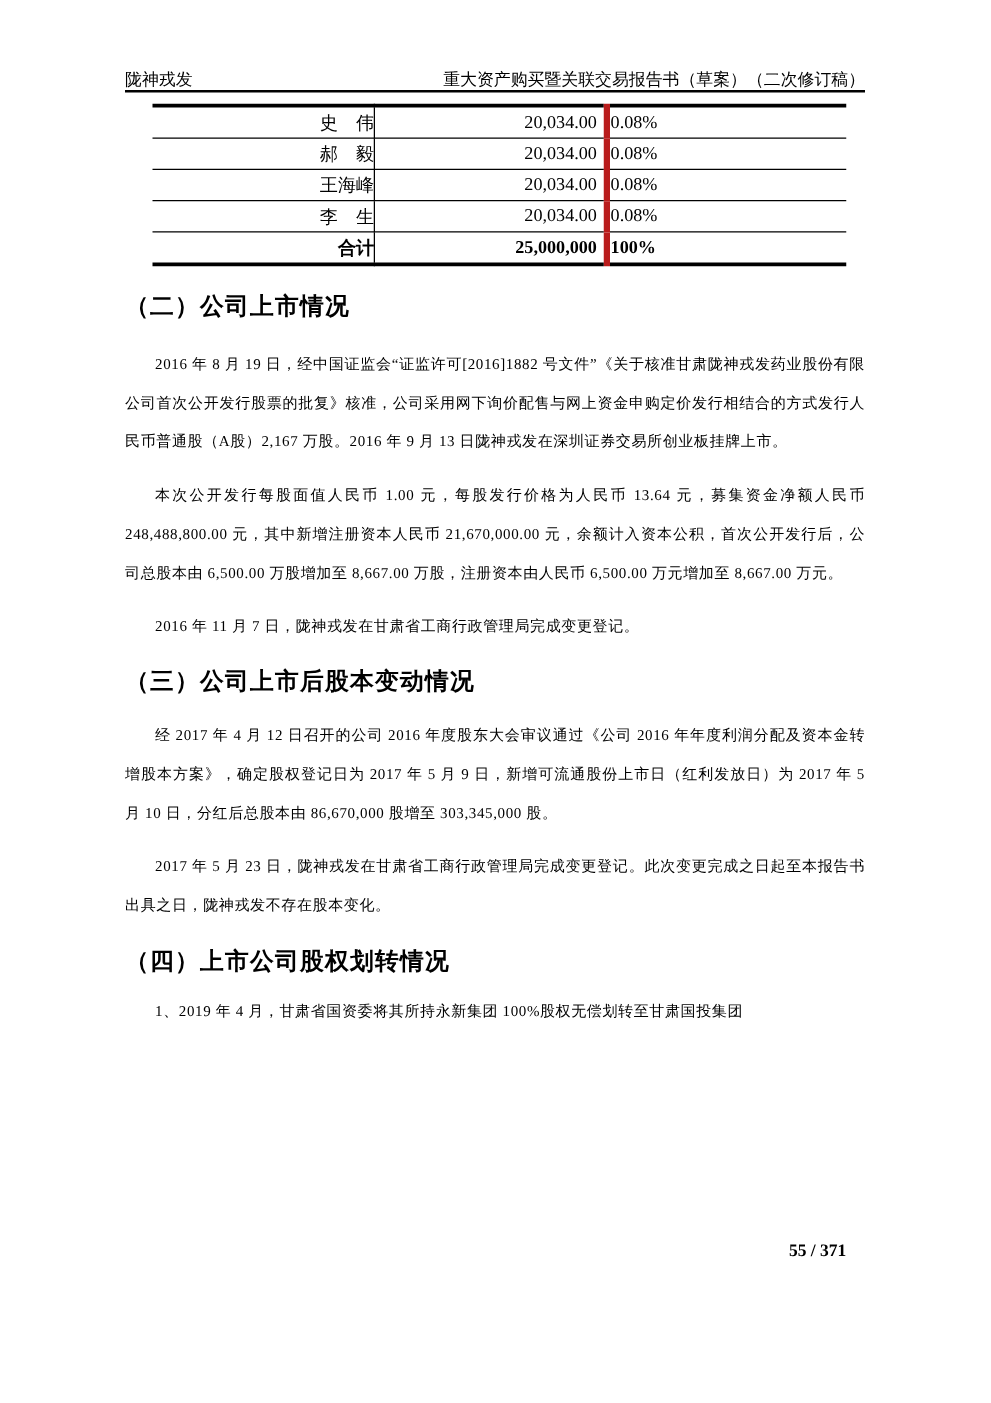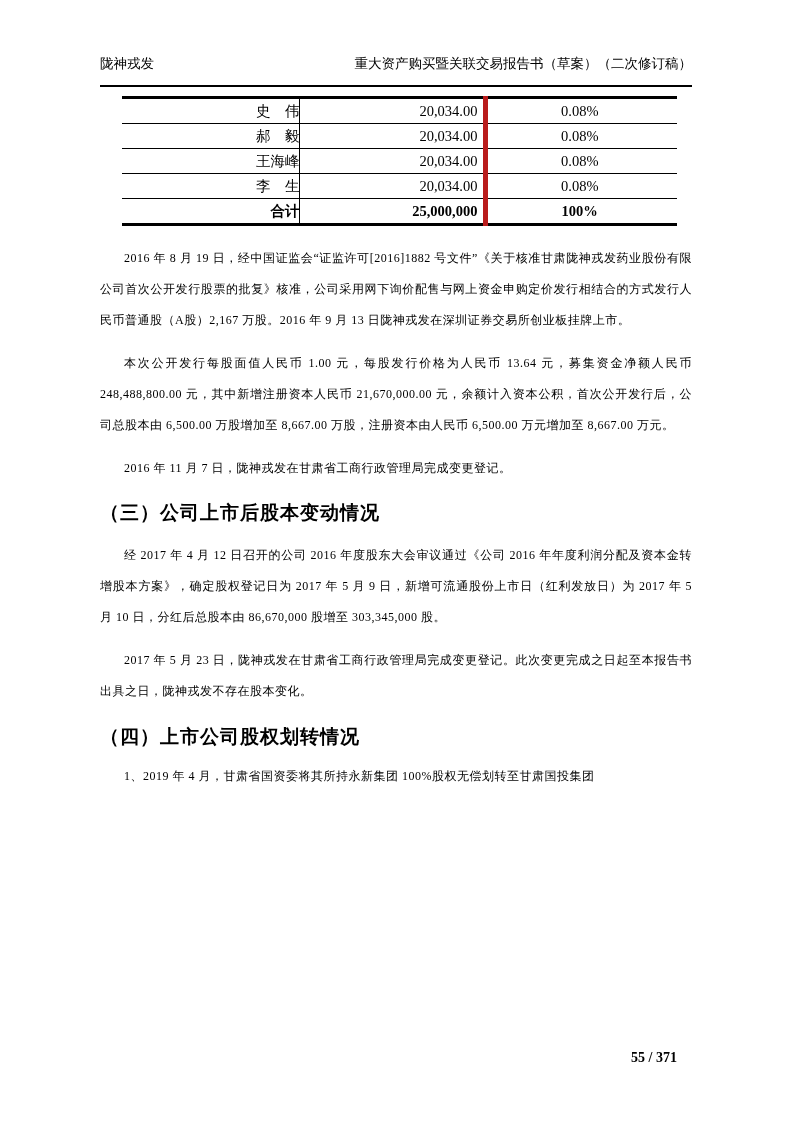--- a/index.html
+++ b/index.html
@@ -14,21 +14,20 @@
     padding: 55px 101px 0 100px;
     font-family: "Liberation Serif", "DejaVu Serif", serif;
     overflow: hidden;
   }
   
   .doc-header {
     display: flex;
     justify-content: space-between;
     align-items: flex-end;
     border-bottom: 2px solid #000;
-    padding-bottom: 13px;
     font-size: 13.5px;
     line-height: 17px;
     gap: 24px;
   }
   .doc-header .hl { white-space: nowrap; }
   .doc-header .hr { white-space: nowrap; }
 
   
   table.sh-table {
     border-collapse: collapse;
@@ -41,21 +40,21 @@
   }
   table.sh-table td {
     height: 24px;
     padding: 0 6px 0 0;
     border-bottom: 1px solid #000;
     vertical-align: middle;
   }
   table.sh-table tr:last-child td { border-bottom: none; }
   table.sh-table td.c-name  { width: 33%; text-align: right; border-right: 1px solid #000; padding: 0; }
   table.sh-table td.c-val   { width: 33%; text-align: right;  border-right: 5px solid #b91c1c; }
-  table.sh-table td.c-pct   { width: 34%; text-align: center; }
+  table.sh-table td.c-pct   { width: 34%; text-align: left; }
   table.sh-table tr.total-row td { font-weight: bold; }
 
   
   .sec-heading {
     font-family: "Liberation Sans", "DejaVu Sans", sans-serif;
     font-weight: bold;
     font-size: 19px;
     line-height: 26px;
     letter-spacing: 1px;
   }
@@ -70,21 +69,21 @@
     letter-spacing: 0.5px;
     margin: 12px 0 0 0;
   }
   .p-first { margin-top: 17px; }
   .p-after-h3 { margin-top: 14px; }
   .p-after-h4 { margin-top: 11px; }
 
   
   .page-footer {
     position: absolute;
-    top: 1050px;
+    top: 994px;
     right: 116px;
     font-size: 14px;
     font-weight: bold;
     font-family: "Liberation Serif", "DejaVu Serif", serif;
   }
 </style>
 </head>
 <body>
 
 <div class="page">
@@ -117,20 +116,21 @@
         <td class="c-pct">0.08%</td>
       </tr>
       <tr class="total-row">
         <td class="c-name">合计</td>
         <td class="c-val">25,000,000</td>
         <td class="c-pct">100%</td>
       </tr>
     </tbody>
   </table>
 
+  <div class="sec-heading h-2">（二）公司上市情况</div>
   <p class="para p-first">2016 年 8 月 19 日，经中国证监会“证监许可[2016]1882 号文件”《关于核准甘肃陇神戎发药业股份有限公司首次公开发行股票的批复》核准，公司采用网下询价配售与网上资金申购定价发行相结合的方式发行人民币普通股（A股）2,167 万股。2016 年 9 月 13 日陇神戎发在深圳证券交易所创业板挂牌上市。</p>
   <p class="para">本次公开发行每股面值人民币 1.00 元，每股发行价格为人民币 13.64 元，募集资金净额人民币 248,488,800.00 元，其中新增注册资本人民币 21,670,000.00 元，余额计入资本公积，首次公开发行后，公司总股本由 6,500.00 万股增加至 8,667.00 万股，注册资本由人民币 6,500.00 万元增加至 8,667.00 万元。</p>
   <p class="para">2016 年 11 月 7 日，陇神戎发在甘肃省工商行政管理局完成变更登记。</p>
 
   <div class="sec-heading h-3">（三）公司上市后股本变动情况</div>
   <p class="para p-after-h3">经 2017 年 4 月 12 日召开的公司 2016 年度股东大会审议通过《公司 2016 年年度利润分配及资本金转增股本方案》，确定股权登记日为 2017 年 5 月 9 日，新增可流通股份上市日（红利发放日）为 2017 年 5 月 10 日，分红后总股本由 86,670,000 股增至 303,345,000 股。</p>
   <p class="para">2017 年 5 月 23 日，陇神戎发在甘肃省工商行政管理局完成变更登记。此次变更完成之日起至本报告书出具之日，陇神戎发不存在股本变化。</p>
 
   <div class="sec-heading h-4">（四）上市公司股权划转情况</div>
   <p class="para p-after-h4">1、2019 年 4 月，甘肃省国资委将其所持永新集团 100%股权无偿划转至甘肃国投集团</p>

